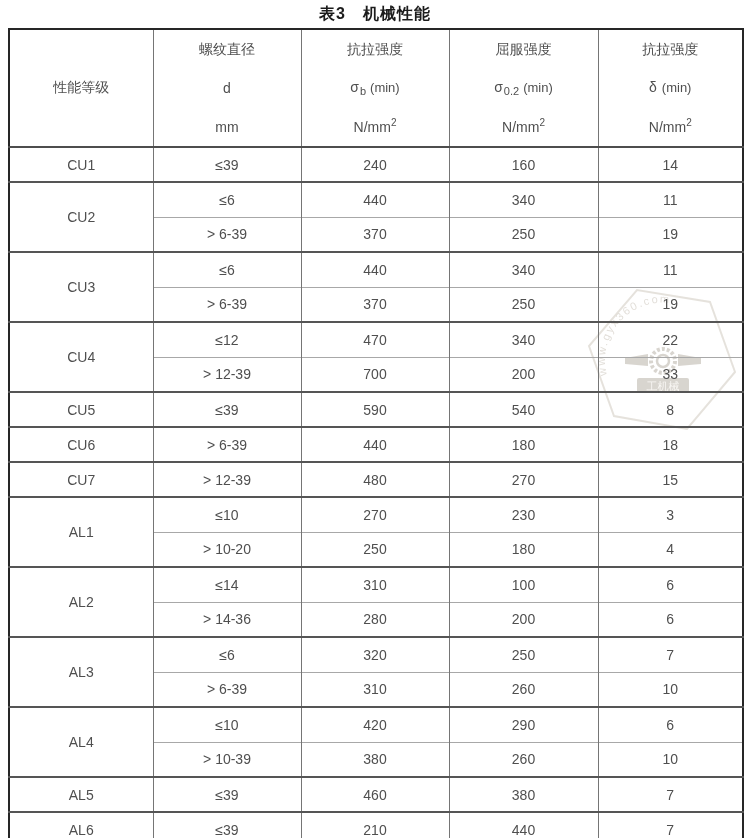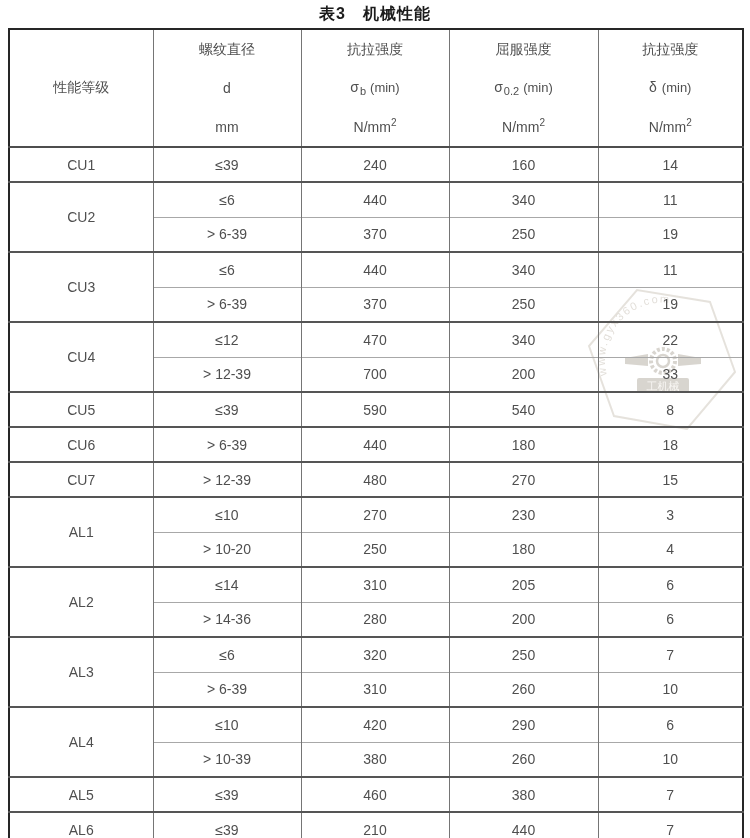--- a/index.html
+++ b/index.html
@@ -194,21 +194,21 @@
       <tr class="sub-row">
         <td>&gt; 10-20</td>
         <td>250</td>
         <td>180</td>
         <td>4</td>
       </tr>
       <tr class="group-start">
         <td rowspan="2">AL2</td>
         <td>≤14</td>
         <td>310</td>
-        <td>205</td>
+        <td>100</td>
         <td>6</td>
       </tr>
       <tr class="sub-row">
         <td>&gt; 14-36</td>
         <td>280</td>
         <td>200</td>
         <td>6</td>
       </tr>
       <tr class="group-start">
         <td rowspan="2">AL3</td>

